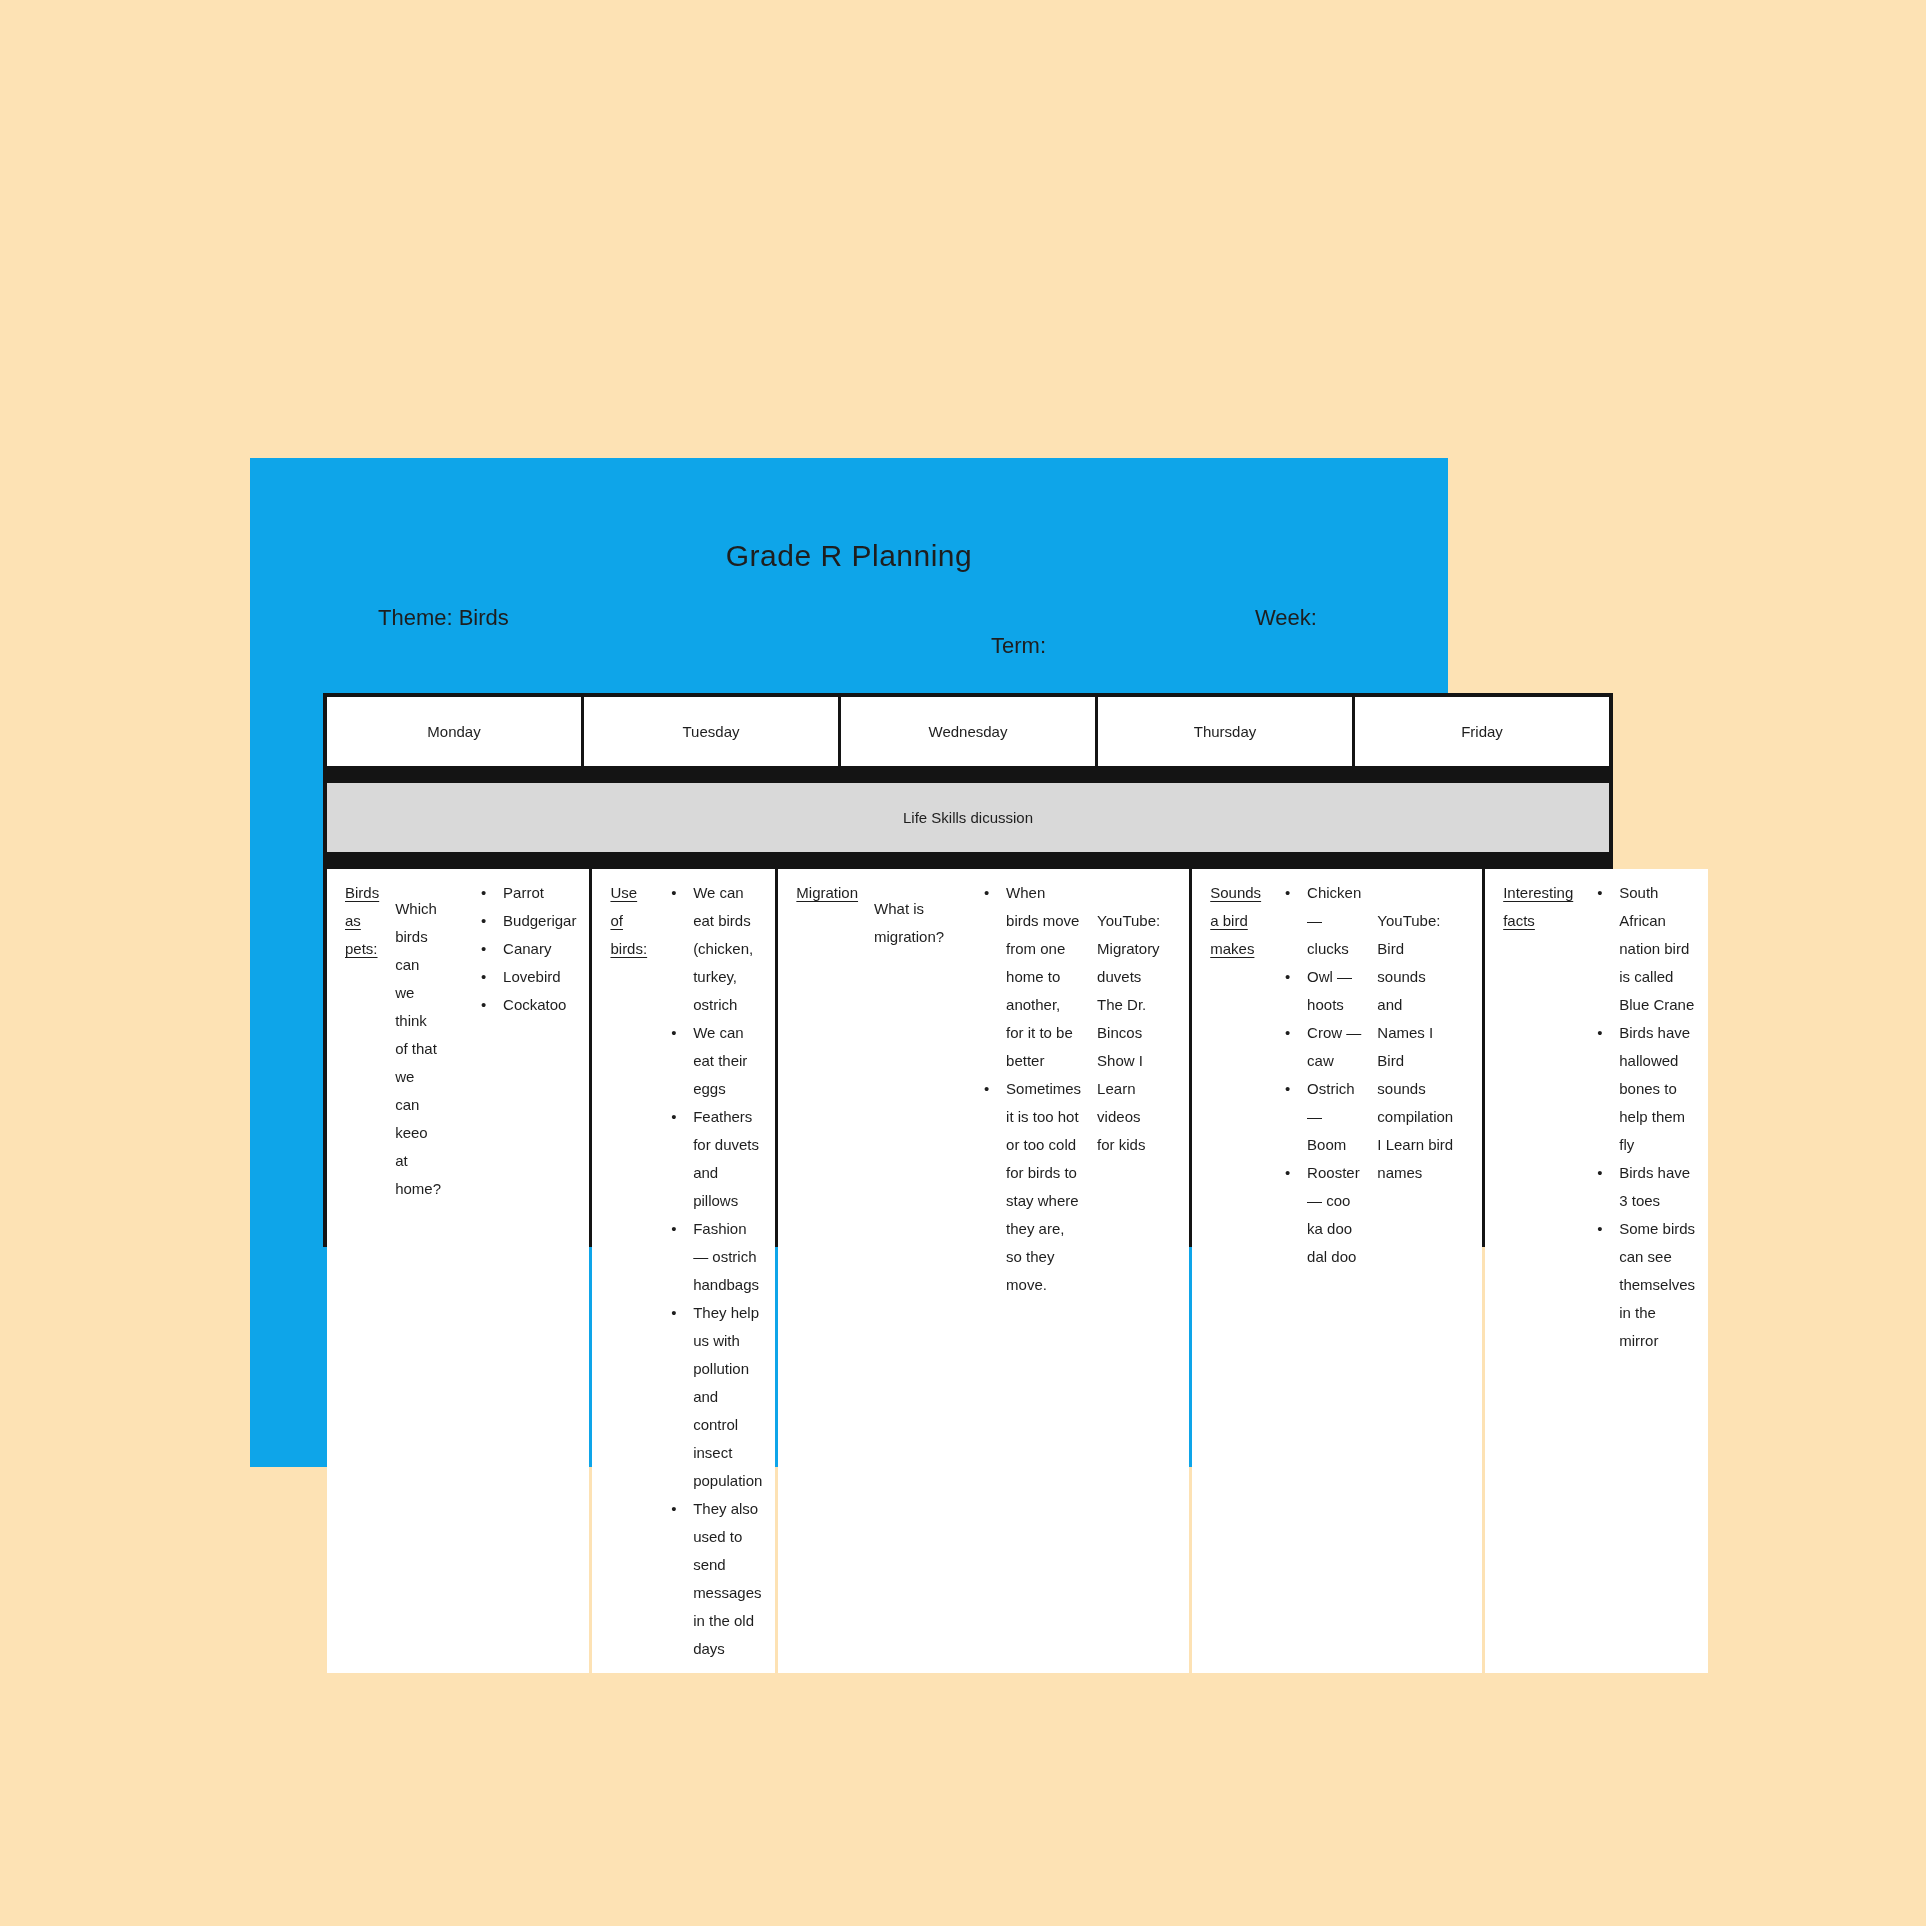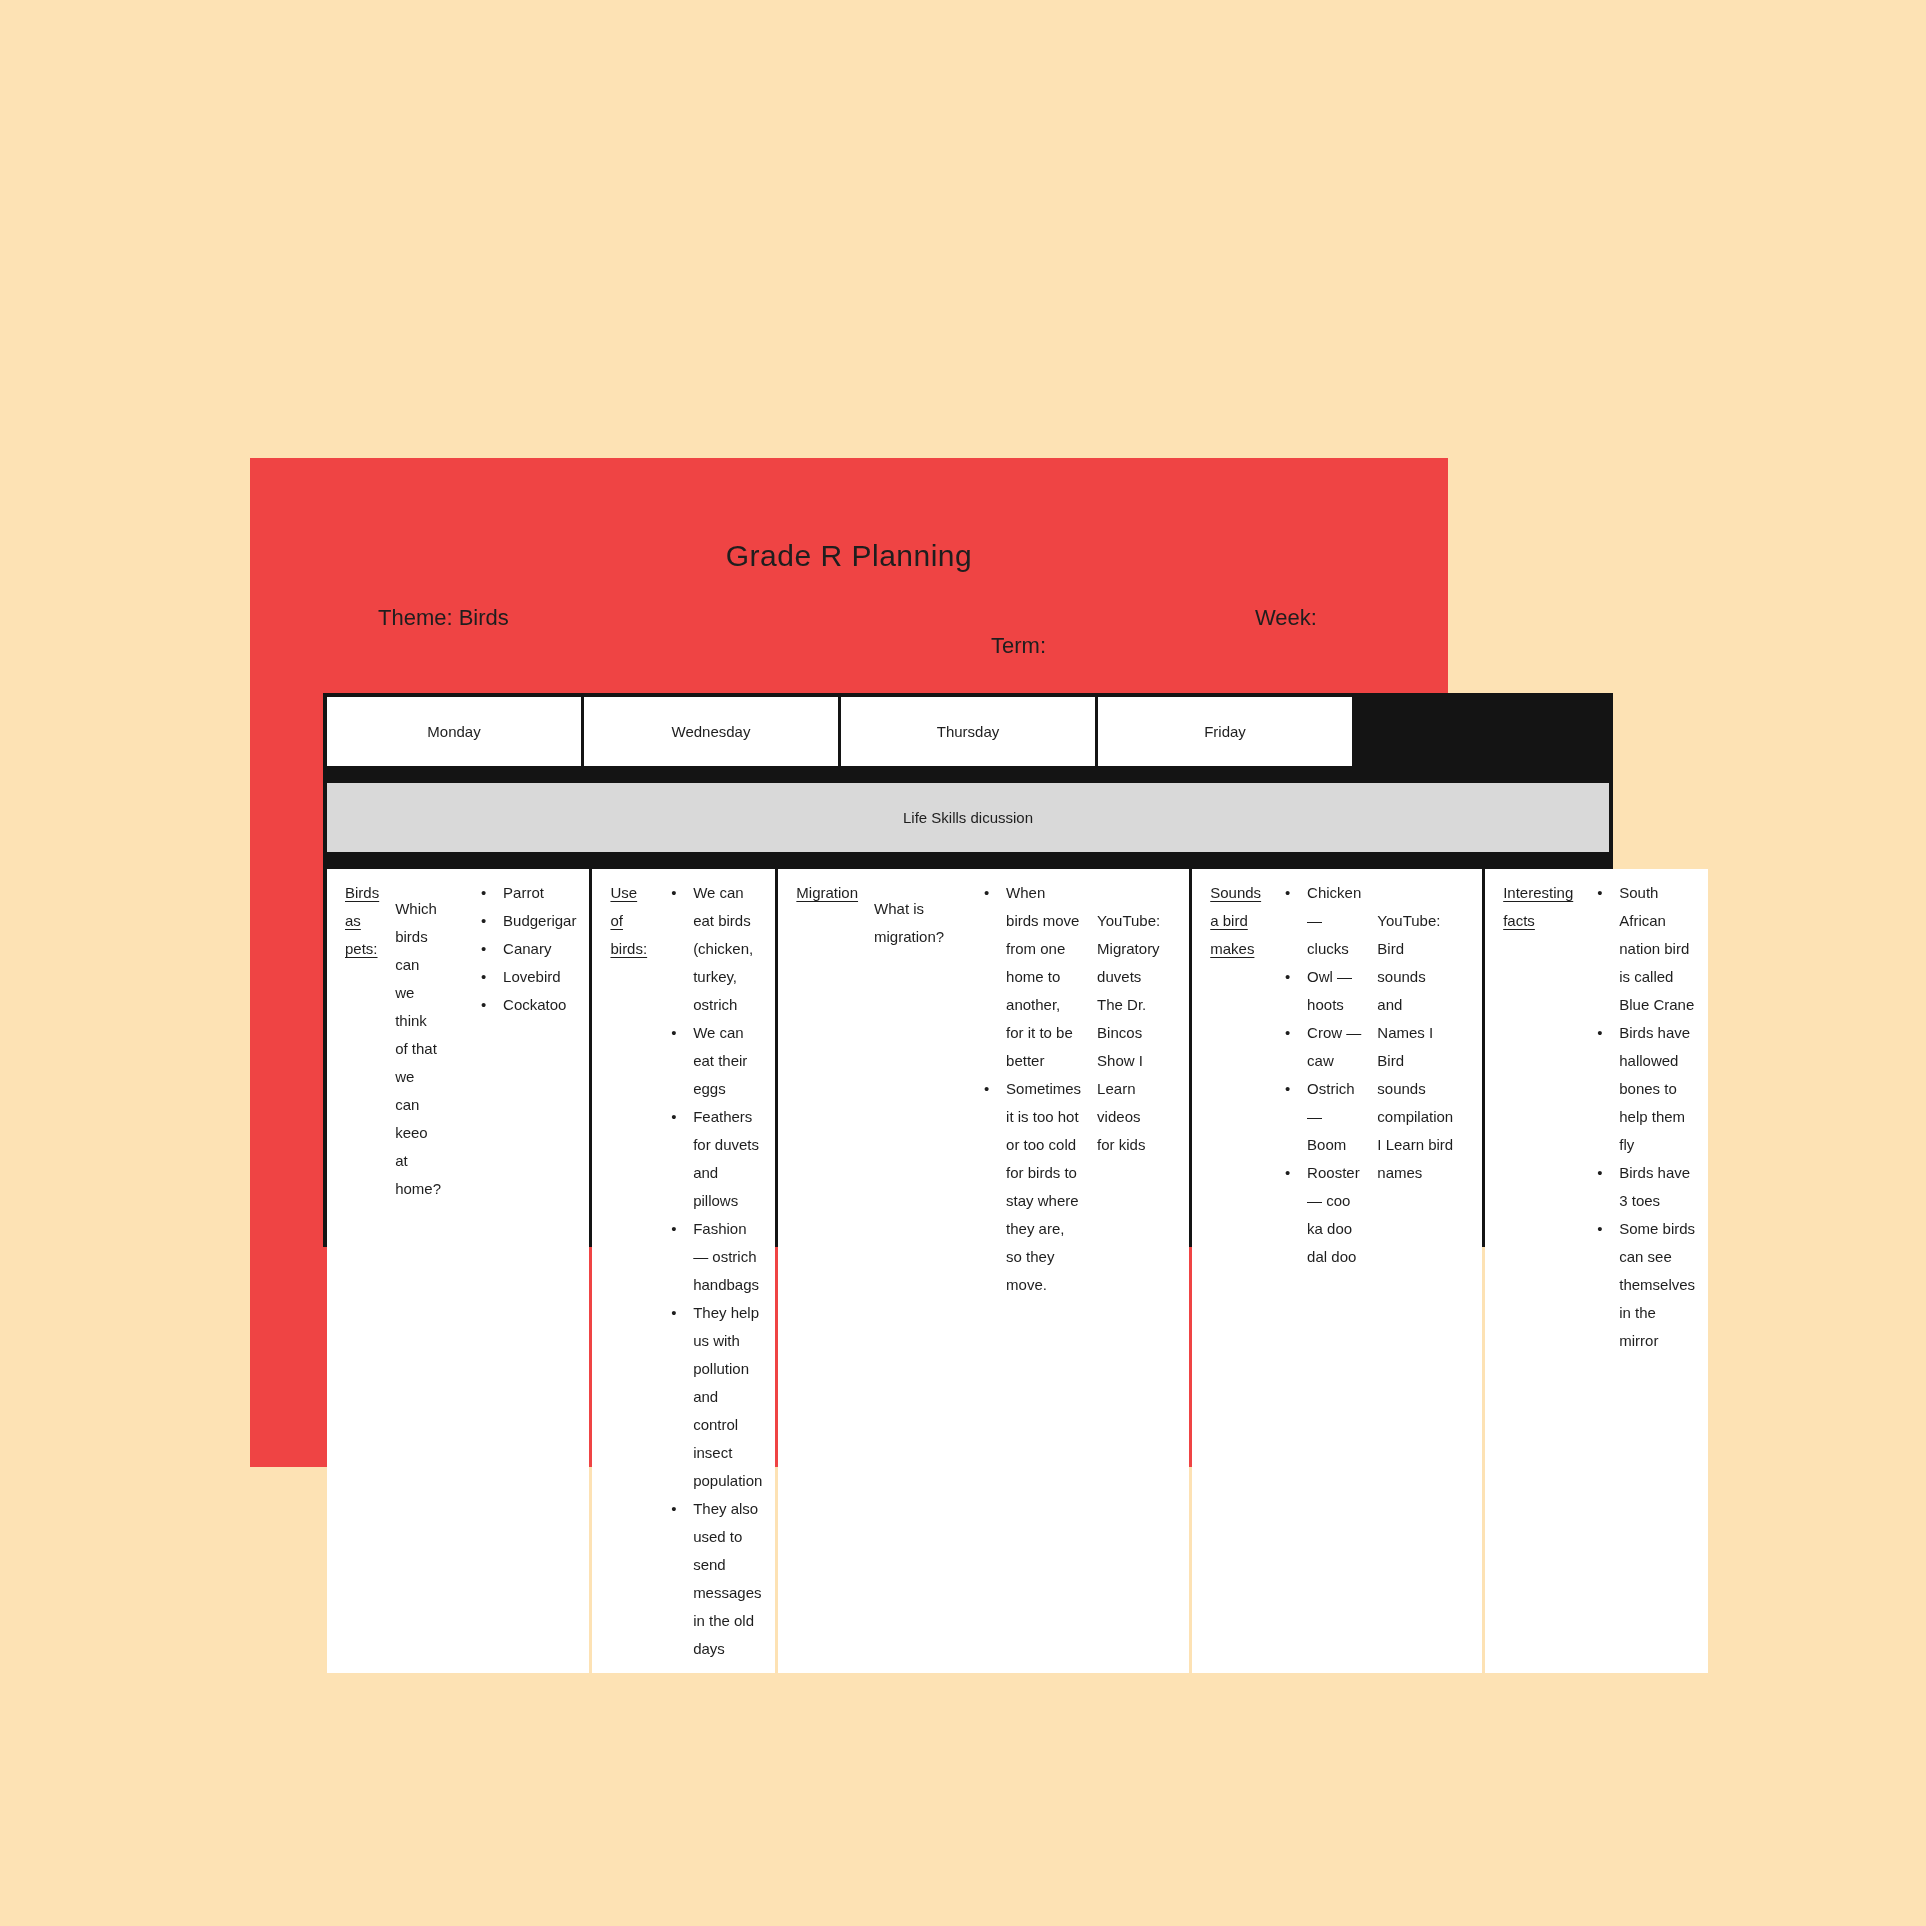--- a/index.html
+++ b/index.html
@@ -14,21 +14,21 @@
     font-family: "Liberation Sans", sans-serif;
     color: #1e1e1e;
     overflow: hidden;
   }
   .page {
     position: absolute;
     left: 250px;
     top: 458px;
     width: 1198px;
     height: 1009px;
-    background: #ef4444;
+    background: #0ea5e9;
   }
   .doc-title {
     position: absolute;
     top: 81px;
     left: 0;
     right: 0;
     margin: 0;
     text-align: center;
     font-size: 30px;
     font-weight: 400;
@@ -127,20 +127,21 @@
   <div class="meta">
     <span class="meta-theme">Theme: Birds</span>
     <span class="meta-term">Term:</span>
     <span class="meta-week">Week:</span>
   </div>
 
   <div class="sched-table">
 
     <div class="day-row">
       <div class="day-cell">Monday</div>
+      <div class="day-cell">Tuesday</div>
       <div class="day-cell">Wednesday</div>
       <div class="day-cell">Thursday</div>
       <div class="day-cell">Friday</div>
     </div>
 
     <div class="banner-row">
       <span>Life Skills dicussion</span>
     </div>
 
     <div class="content-row">

